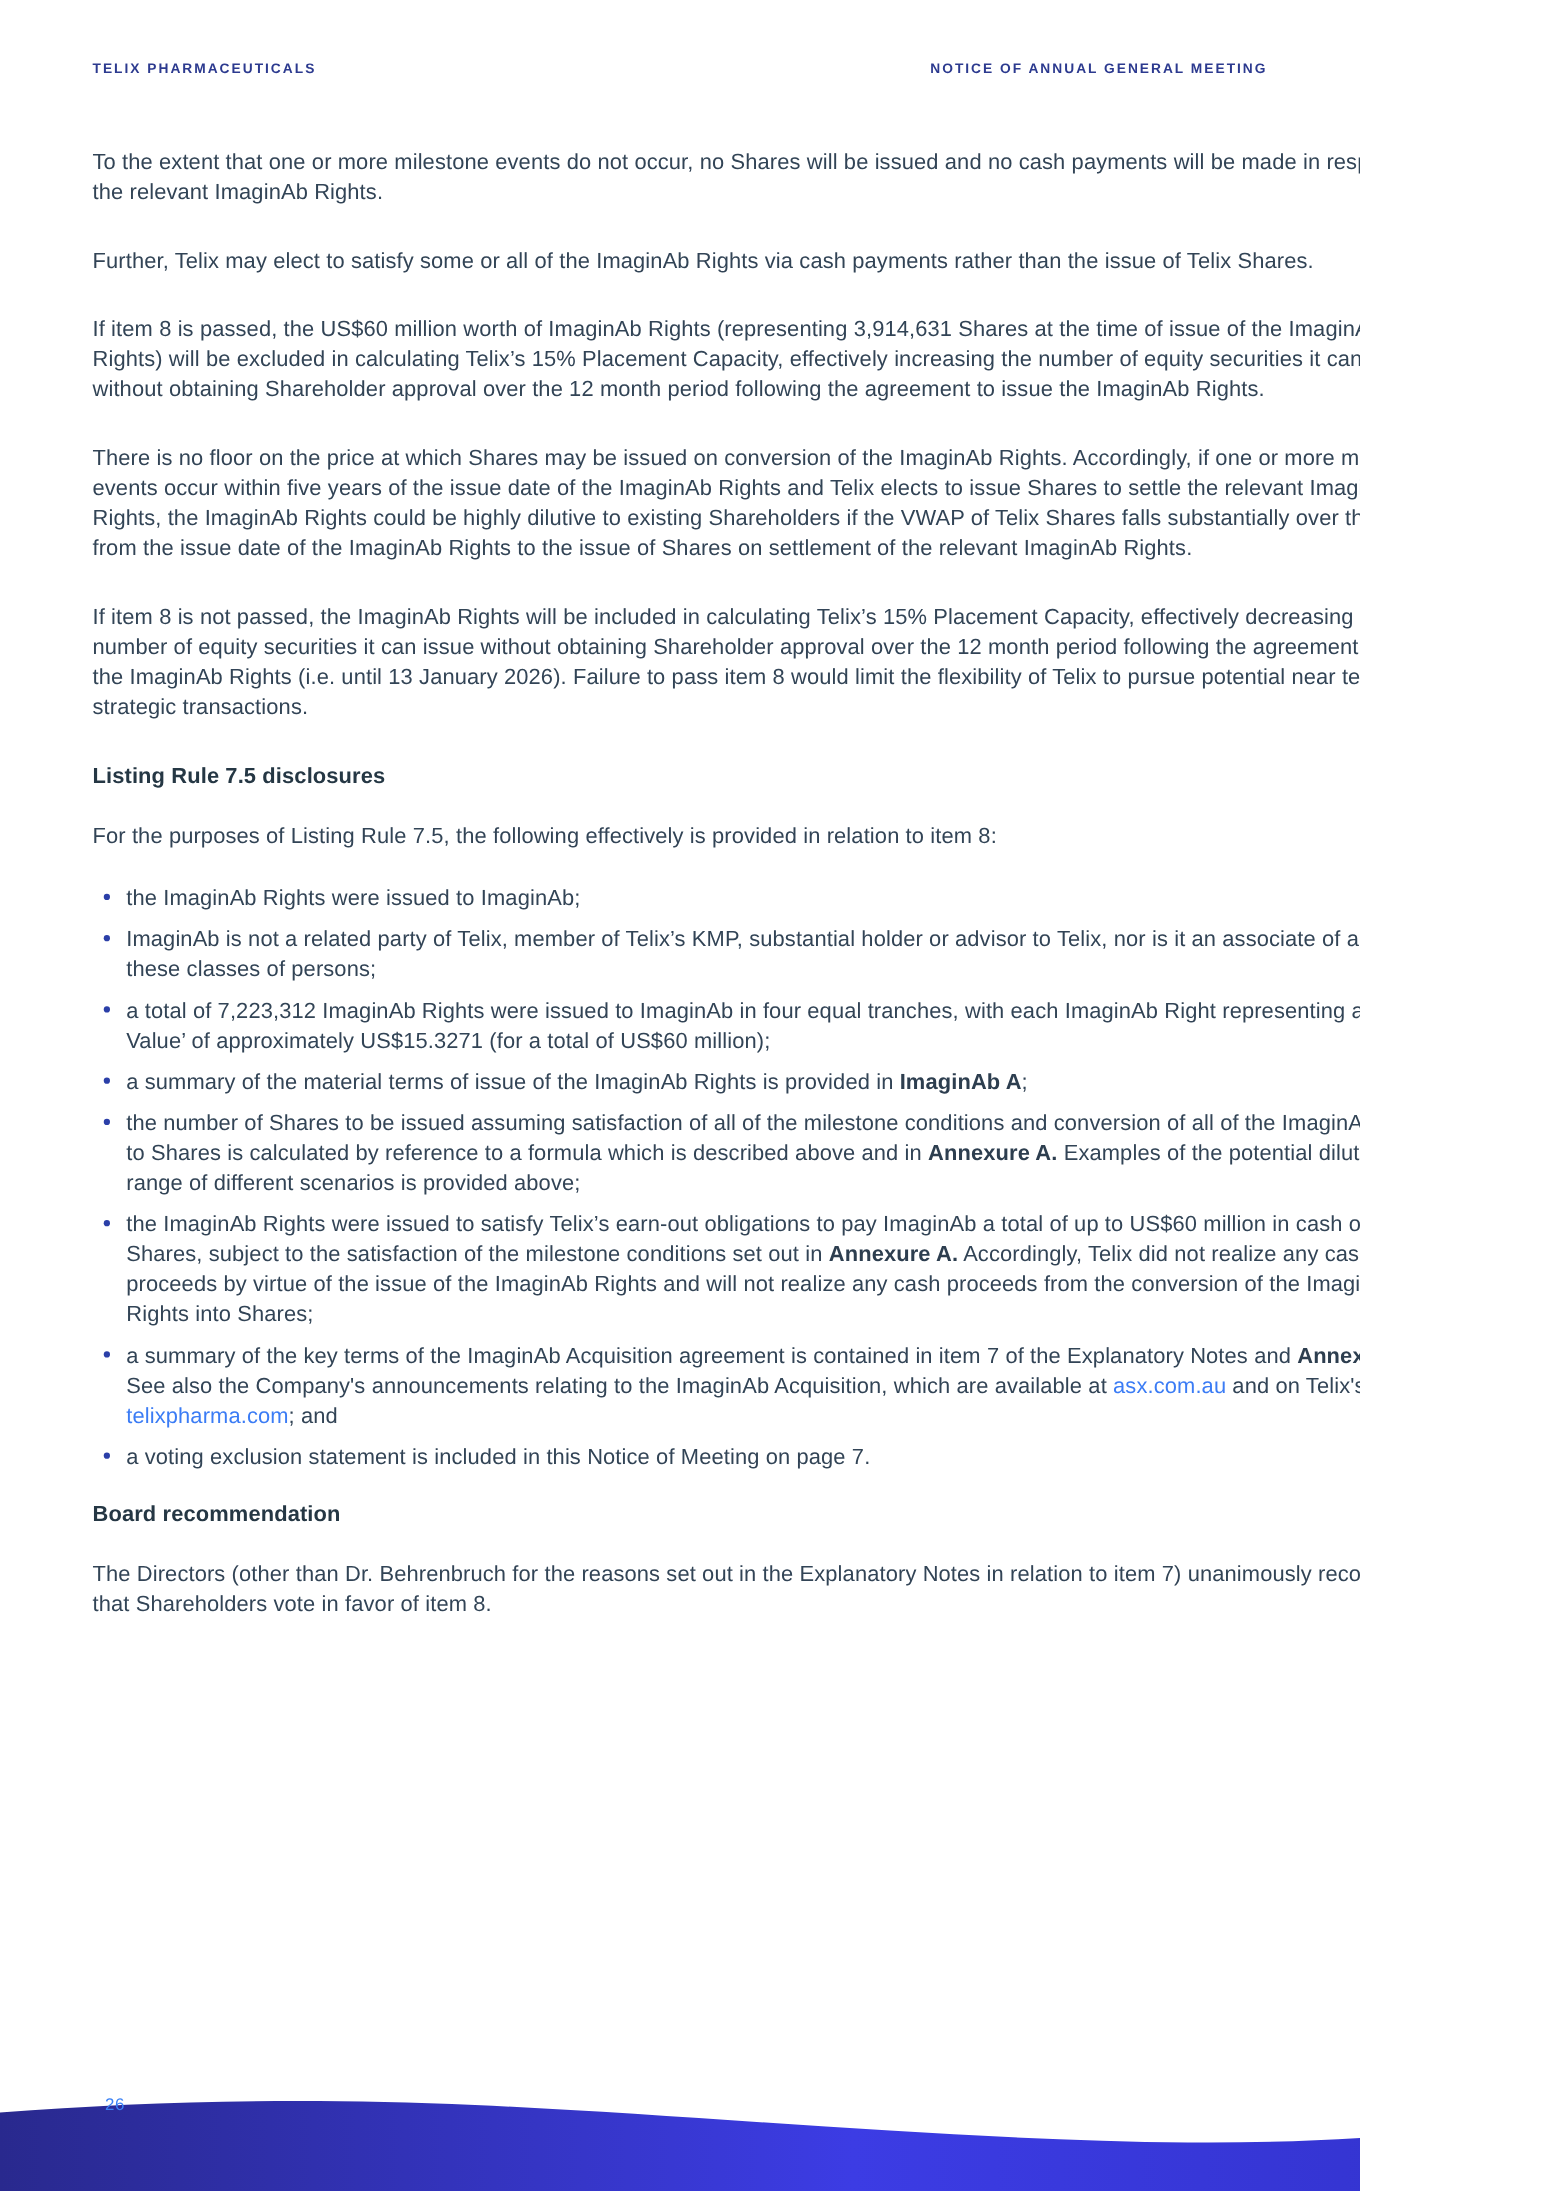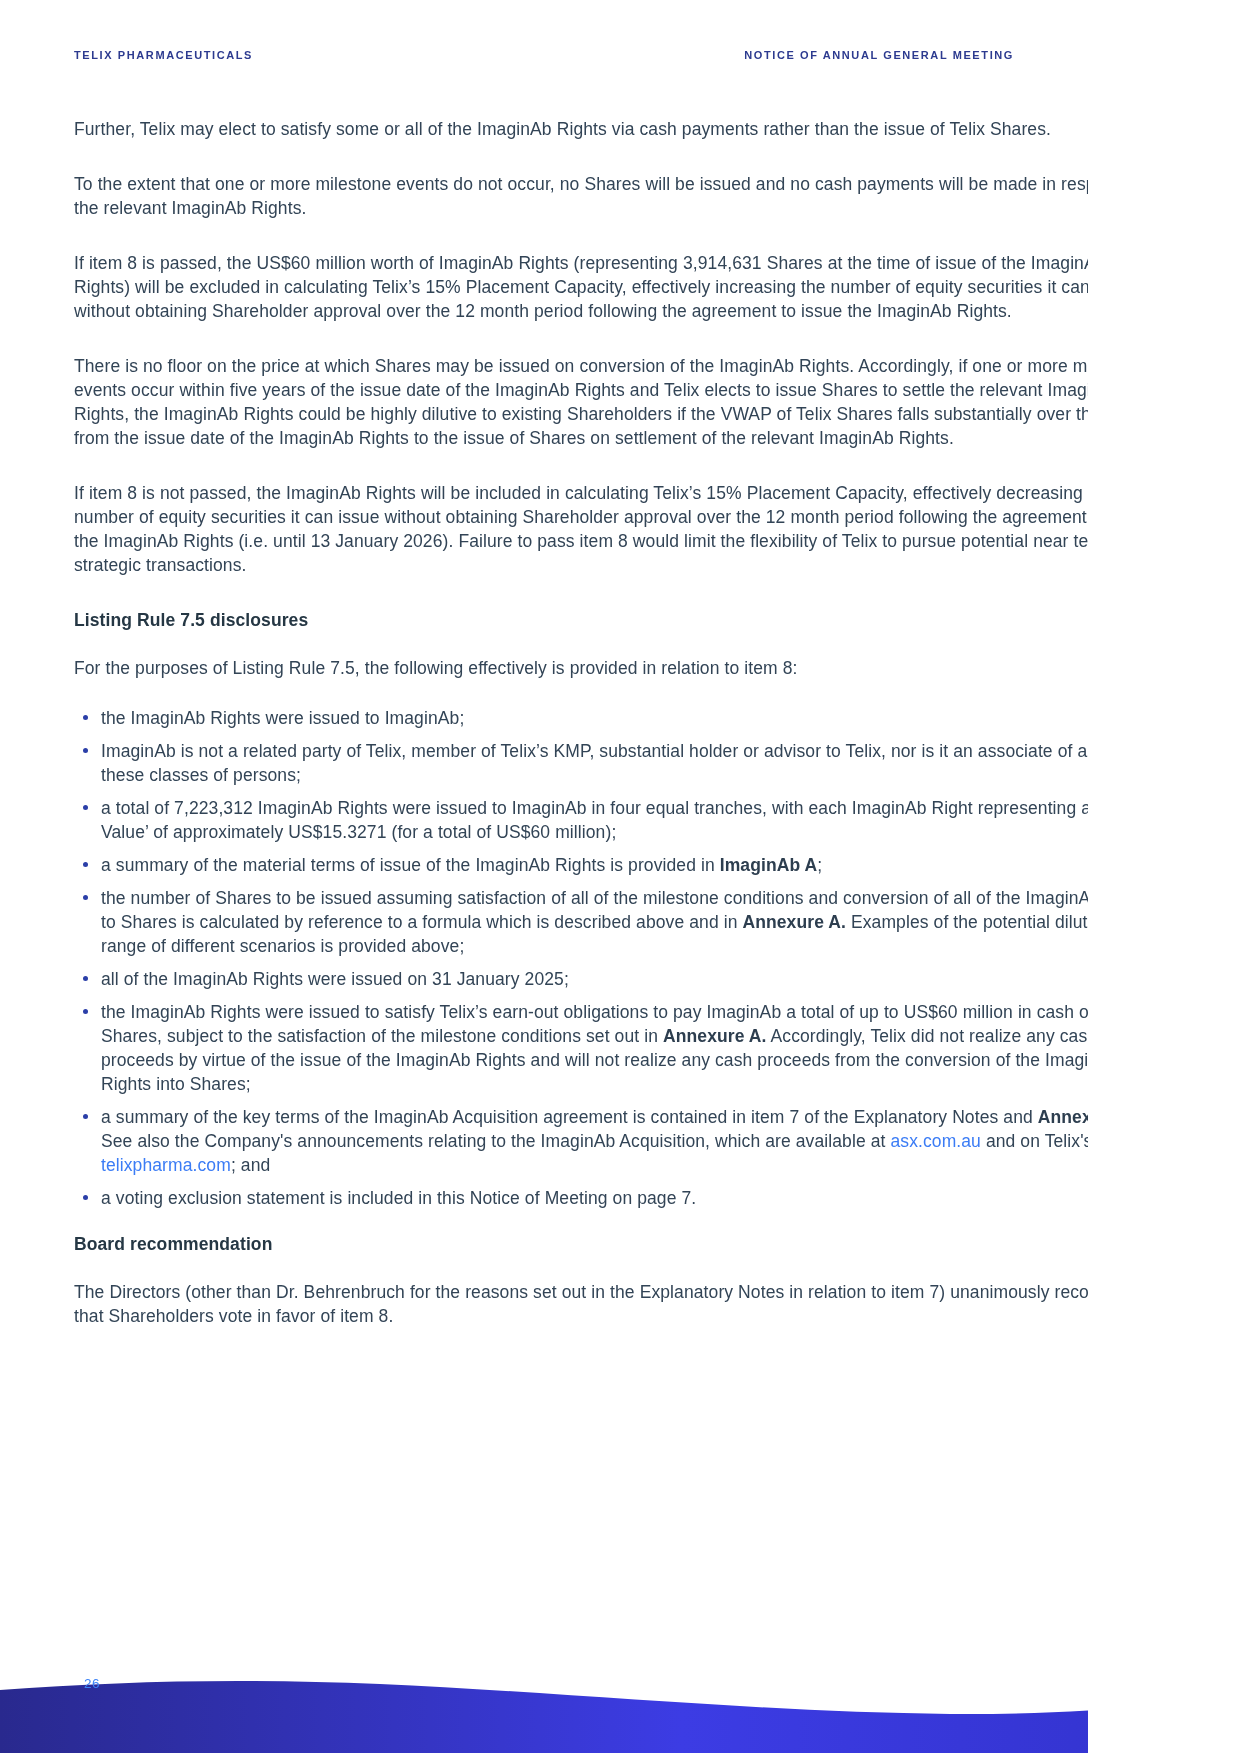--- a/index.html
+++ b/index.html
@@ -41,36 +41,35 @@
 <body>
 
 <div class="page">
 
   <div class="hdr">
     <span>TELIX PHARMACEUTICALS</span>
     <span>NOTICE OF ANNUAL GENERAL MEETING</span>
   </div>
 
   <div class="content">
+    <p>To the extent that one or more milestone events do not occur, no Shares will be issued and no cash payments will be made in respect of the relevant ImaginAb Rights.</p>
     <p>Further, Telix may elect to satisfy some or all of the ImaginAb Rights via cash payments rather than the issue of Telix Shares.</p>
-    <p>To the extent that one or more milestone events do not occur, no Shares will be issued and no cash payments will be made in respect of the relevant ImaginAb Rights.</p>
     <p>If item 8 is passed, the US$60 million worth of ImaginAb Rights (representing 3,914,631 Shares at the time of issue of the ImaginAb Rights) will be excluded in calculating Telix’s 15% Placement Capacity, effectively increasing the number of equity securities it can issue without obtaining Shareholder approval over the 12 month period following the agreement to issue the ImaginAb Rights.</p>
     <p>There is no floor on the price at which Shares may be issued on conversion of the ImaginAb Rights. Accordingly, if one or more milestone events occur within five years of the issue date of the ImaginAb Rights and Telix elects to issue Shares to settle the relevant ImaginAb Rights, the ImaginAb Rights could be highly dilutive to existing Shareholders if the VWAP of Telix Shares falls substantially over the period from the issue date of the ImaginAb Rights to the issue of Shares on settlement of the relevant ImaginAb Rights.</p>
     <p>If item 8 is not passed, the ImaginAb Rights will be included in calculating Telix’s 15% Placement Capacity, effectively decreasing the number of equity securities it can issue without obtaining Shareholder approval over the 12 month period following the agreement to issue the ImaginAb Rights (i.e. until 13 January 2026). Failure to pass item 8 would limit the flexibility of Telix to pursue potential near term strategic transactions.</p>
 
     <h2 class="sec">Listing Rule 7.5 disclosures</h2>
     <p class="intro">For the purposes of Listing Rule 7.5, the following effectively is provided in relation to item 8:</p>
 
     <ul class="disclosures">
         <li><span>the ImaginAb Rights were issued to ImaginAb;</span></li>
         <li><span>ImaginAb is not a related party of Telix, member of Telix’s KMP, substantial holder or advisor to Telix, nor is it an associate of any of these classes of persons;</span></li>
         <li><span>a total of 7,223,312 ImaginAb Rights were issued to ImaginAb in four equal tranches, with each ImaginAb Right representing a ‘Face Value’ of approximately US$15.3271 (for a total of US$60 million);</span></li>
         <li><span>a summary of the material terms of issue of the ImaginAb Rights is provided in </span><strong>ImaginAb A</strong><span>;</span></li>
         <li><span>the number of Shares to be issued assuming satisfaction of all of the milestone conditions and conversion of all of the ImaginAb Rights to Shares is calculated by reference to a formula which is described above and in </span><strong>Annexure A.</strong><span> Examples of the potential dilution in a range of different scenarios is provided above;</span></li>
-        <li><span>all of the ImaginAb Rights were issued on 31 January 2025;</span></li>
         <li><span>the ImaginAb Rights were issued to satisfy Telix’s earn-out obligations to pay ImaginAb a total of up to US$60 million in cash or Telix Shares, subject to the satisfaction of the milestone conditions set out in </span><strong>Annexure A.</strong><span> Accordingly, Telix did not realize any cash proceeds by virtue of the issue of the ImaginAb Rights and will not realize any cash proceeds from the conversion of the ImaginAb Rights into Shares;</span></li>
         <li><span>a summary of the key terms of the ImaginAb Acquisition agreement is contained in item 7 of the Explanatory Notes and </span><strong>Annexure A.</strong><span> See also the Company's announcements relating to the ImaginAb Acquisition, which are available at </span><a class="inline-link" href="#">asx.com.au</a><span> and on Telix's website: </span><a class="inline-link" href="#">telixpharma.com</a><span>; and</span></li>
         <li><span>a voting exclusion statement is included in this Notice of Meeting on page 7.</span></li>
       </ul>
 
     <h2 class="sec">Board recommendation</h2>
     <p>The Directors (other than Dr. Behrenbruch for the reasons set out in the Explanatory Notes in relation to item 7) unanimously recommend that Shareholders vote in favor of item 8.</p>
   </div>
 
   <div>

